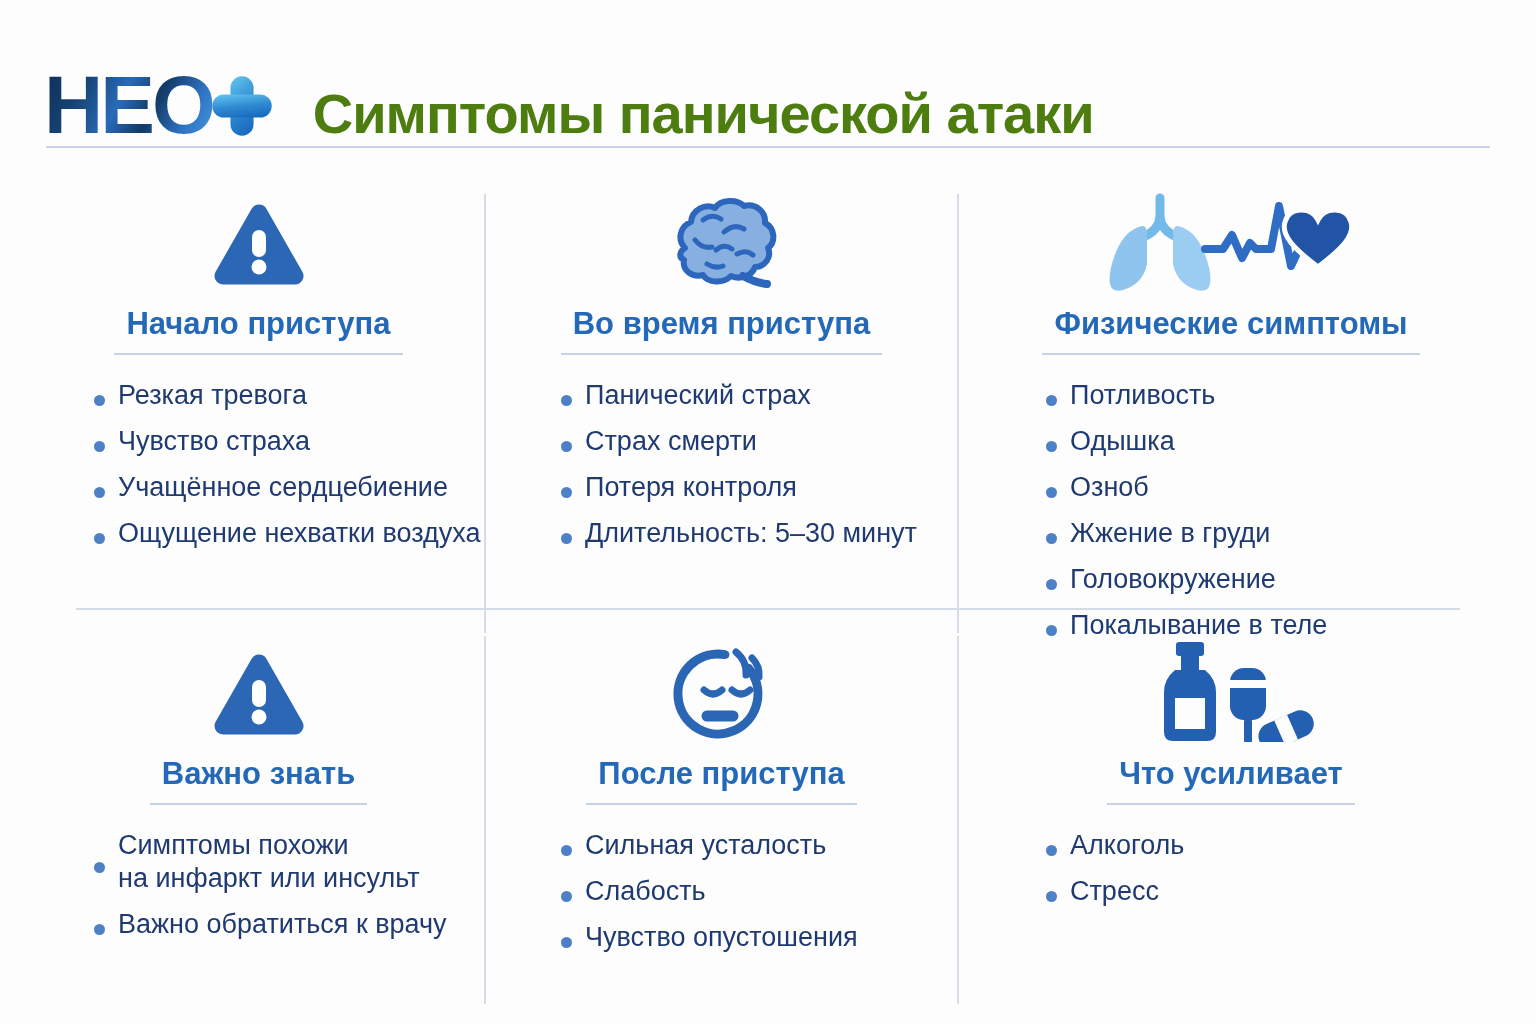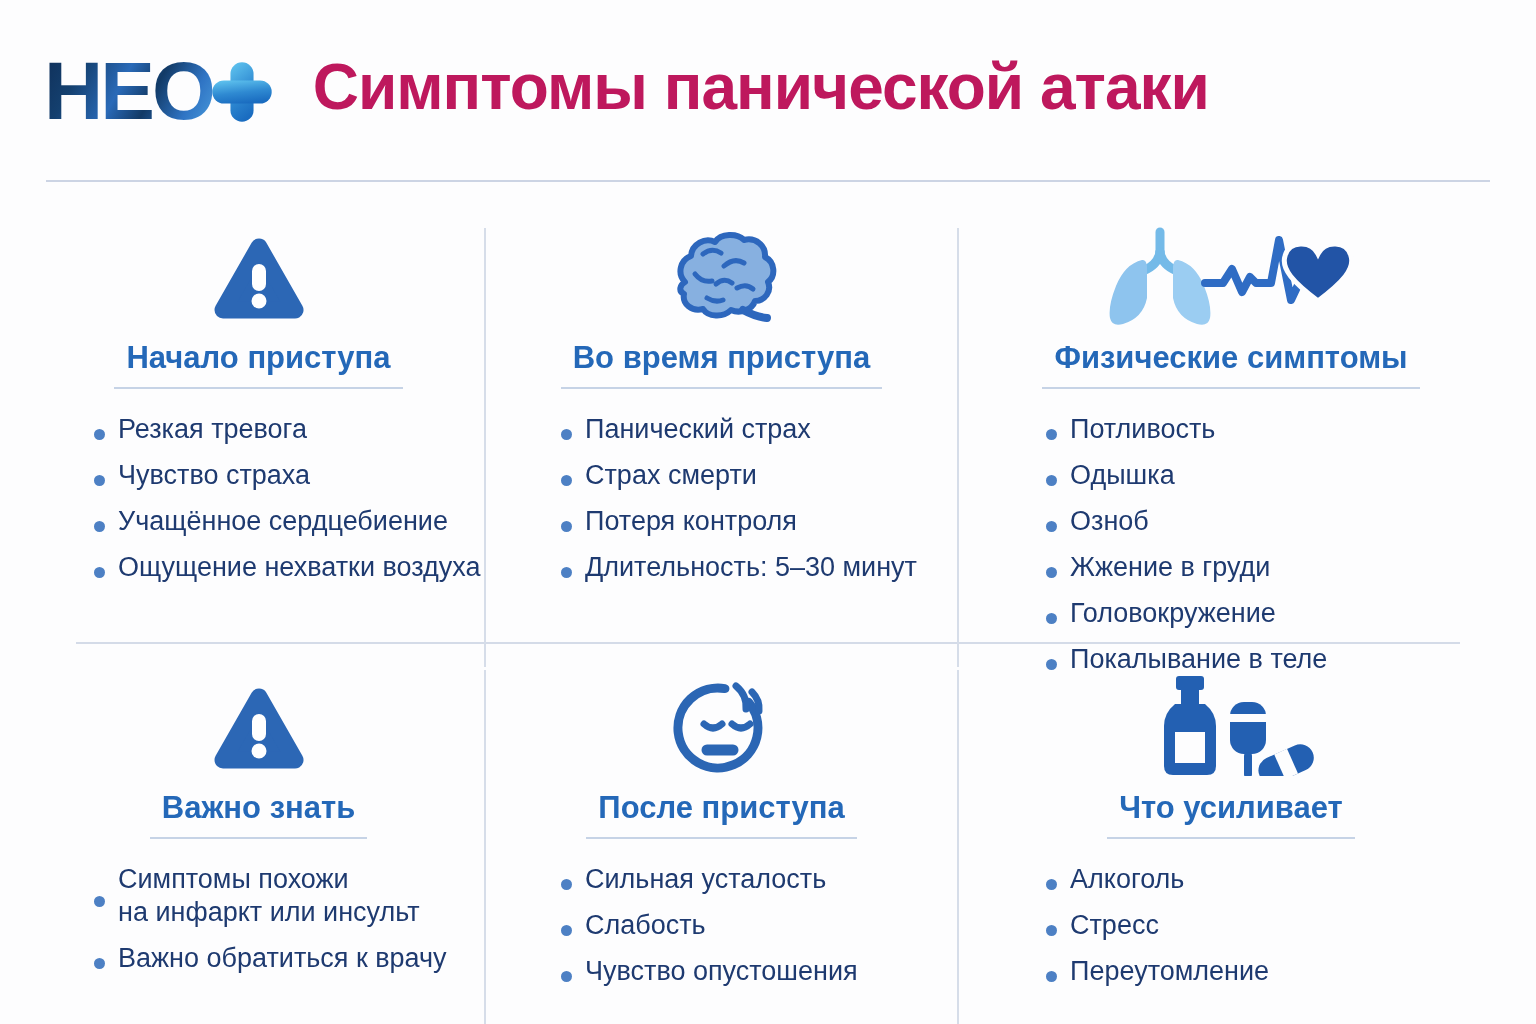--- a/index.html
+++ b/index.html
@@ -5,29 +5,29 @@
   * { margin:0; padding:0; box-sizing:border-box; }
   html,body { width:1536px; height:1024px; }
   body {
     font-family:"Liberation Sans","DejaVu Sans",sans-serif;
     background:#fdfdfe;
     color:#1e3a70;
     overflow:hidden;
   }
 
   
-  .header { display:flex; align-items:flex-start; padding:50px 46px 0 44px; height:180px; }
+  .header { display:flex; align-items:flex-end; padding:50px 46px 0 44px; height:146px; }
   .logo { display:flex; align-items:center; }
   .logo-text{
     font-size:82px; font-weight:800; letter-spacing:-3px; line-height:1;
     background:linear-gradient(118deg,#0f2e57 0%,#14406f 22%,#2a6ab8 45%,#123a66 62%,#2f74c4 82%,#4d9fde 100%);
     -webkit-background-clip:text; background-clip:text; color:transparent;
   }
   .logo-plus { width:66px; height:66px; margin-left:-4px; margin-top:2px; }
-  .page-title { font-size:64px; font-weight:700; color:#be185d; margin-left:38px; letter-spacing:-1px; }
+  .page-title { font-size:56px; font-weight:700; color:#4d7c0f; margin-left:38px; letter-spacing:-1px; }
   .header-rule { height:2px; background:#ccd4e4; margin:0 46px; }
   .mid-rule    { height:2px; background:#d4dbe8; margin:0 44px; }
 
   
   .grid { padding:12px 32px; }
   .row  { display:grid; grid-template-columns:453px 473px 1fr; }
   .row-1 { height:448px; }
   .row-2 { height:424px; }
   .cell { position:relative; padding-top:30px; text-align:center; }
   .cell:not(:first-child)::before{
@@ -272,20 +272,16 @@
       <h2 class="heading"><span>Что усиливает</span></h2>
       <ul>
         <li>
             <span class="dot"></span>
             <span class="txt">Алкоголь</span>
           </li>
         <li>
             <span class="dot"></span>
             <span class="txt">Стресс</span>
           </li>
-        <li>
-            <span class="dot"></span>
-            <span class="txt">Переутомление</span>
-          </li>
       </ul>
     </div>
   </div>
 </div>
 
 </body></html>

